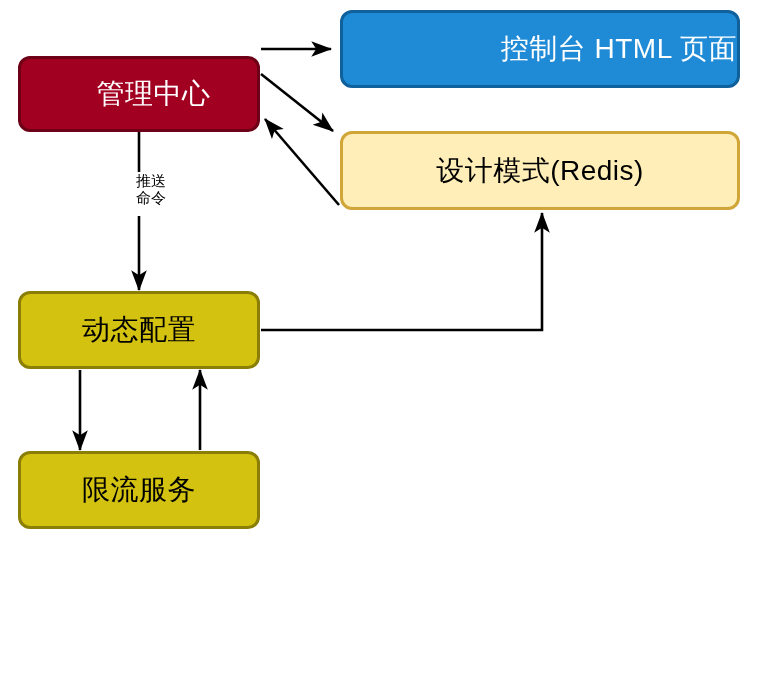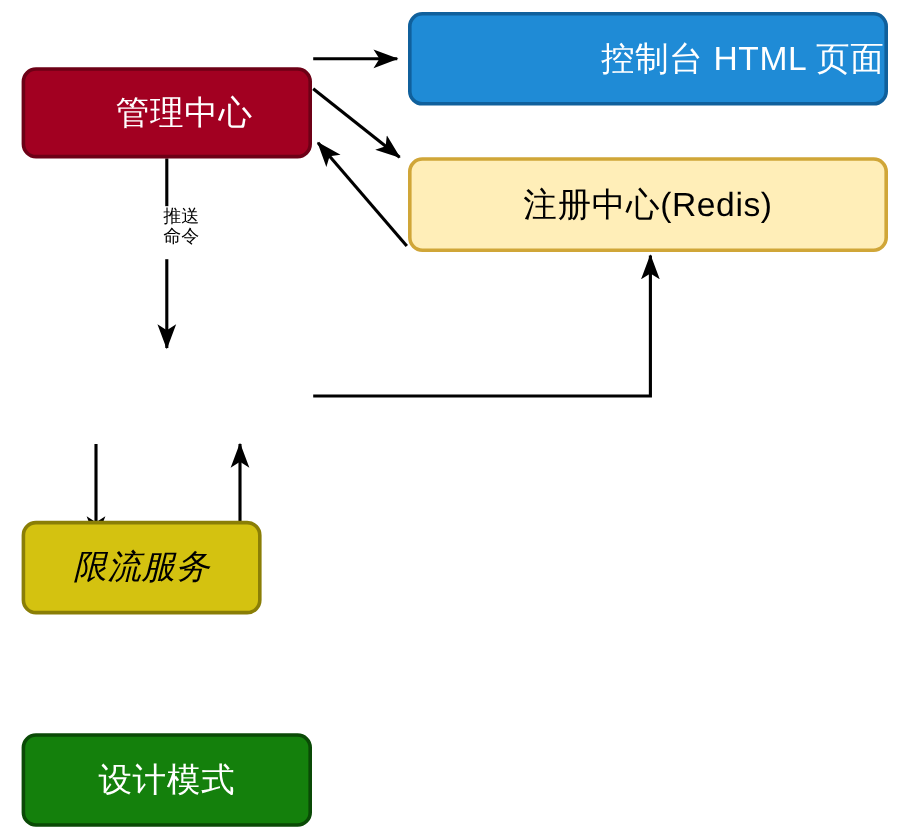--- a/index.html
+++ b/index.html
@@ -49,21 +49,21 @@
   #node-console-html {
     left: 340px; top: 10px;  width: 400px; height: 78px;
   }
   #node-registry-center {
     left: 340px; top: 131px; width: 400px; height: 79px;
   }
   #node-dynamic-config {
     left: 18px;  top: 291px; width: 242px; height: 78px;
   }
   #node-rate-limit-service {
-    left: 18px;  top: 434px; width: 200px; height: 78px; font-style: italic;
+    left: 18px;  top: 451px; width: 242px; height: 78px;
   }
   #node-design-pattern {
     left: 18px;  top: 611px; width: 242px; height: 78px;
   }
 
   
   .edge-label {
     position: absolute;
     font-size: 15px;
     color: #000000;
@@ -126,30 +126,30 @@
 
   <div class="node" id="node-admin-center" style="background:#a20021;border-color:#6d0016;color:#ffffff;">
     <span class="label" style="font-size:28px;">管理中心</span>
   </div>
 
   <div class="node" id="node-console-html" style="background:#1f8bd6;border-color:#10609c;color:#ffffff;justify-content:flex-end;">
     <span class="label" style="font-size:28px;">控制台 HTML 页面</span>
   </div>
 
   <div class="node" id="node-registry-center" style="background:#ffeeb8;border-color:#d0a638;color:#000000;">
-    <span class="label" style="font-size:28px;">注册中心(Redis)</span>
+    <span class="label" style="font-size:28px;">设计模式(Redis)</span>
   </div>
 
+  <div class="node" id="node-dynamic-config" style="background:#d4c210;border-color:#8a7e06;color:#000000;">
+    <span class="label" style="font-size:28px;">动态配置</span>
+  </div>
 
   <div class="node" id="node-rate-limit-service" style="background:#d4c210;border-color:#8a7e06;color:#000000;">
     <span class="label" style="font-size:28px;">限流服务</span>
   </div>
 
-  <div class="node" id="node-design-pattern" style="background:#14800c;border-color:#0a4a06;color:#ffffff;">
-    <span class="label" style="font-size:28px;">设计模式</span>
-  </div>
 
   <div class="edge-label" id="edge-label-push-command">
     <div>推送</div>
     <div>命令</div>
   </div>
 
 </div>
 
 </body></html>

